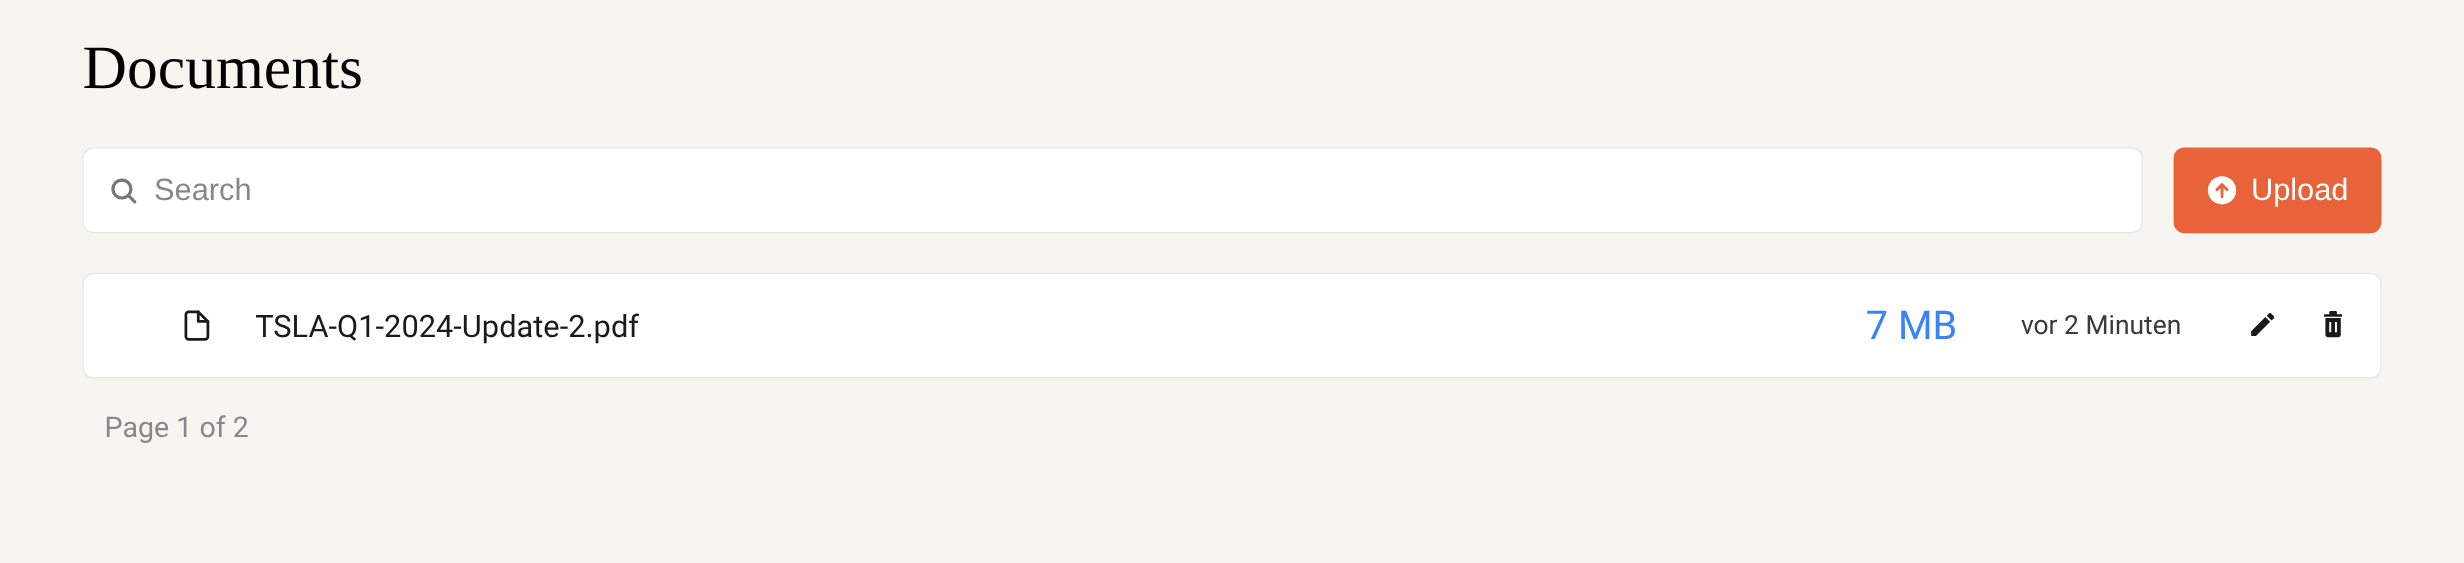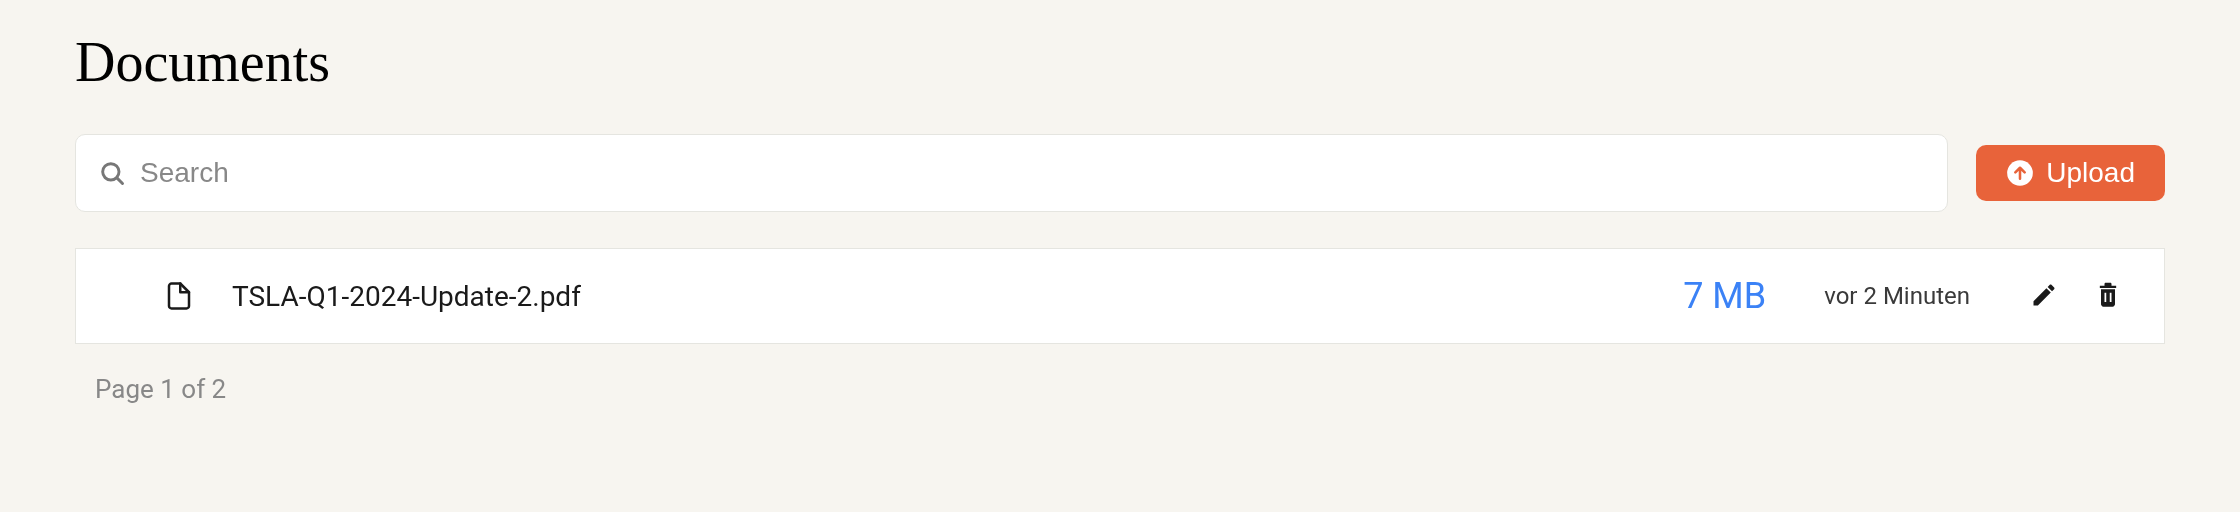--- a/index.html
+++ b/index.html
@@ -17,21 +17,21 @@
       font-family: Georgia, "Times New Roman", serif;
       font-size: 56px;
       font-weight: 400;
       color: #000000;
       margin-bottom: 40px;
     }
     .controls-row {
       display: flex;
       gap: 28px;
       margin-bottom: 36px;
-      align-items: center;
+      align-items: flex-start;
     }
     .search-container {
       flex: 1;
       display: flex;
       align-items: center;
       background: #ffffff;
       border: 1px solid #e5e5e0;
       border-radius: 10px;
       padding: 0 22px;
       height: 78px;
@@ -56,34 +56,34 @@
     }
     .upload-button {
       display: flex;
       align-items: center;
       gap: 12px;
       background-color: #e8633a;
       color: #ffffff;
       border: none;
       border-radius: 10px;
       padding: 0 30px;
-      height: 56px;
+      height: 78px;
       font-size: 28px;
       font-weight: 400;
       cursor: pointer;
     }
     .upload-icon {
       display: flex;
       align-items: center;
     }
     .document-card {
       background: #ffffff;
       border: 1px solid #e5e5e0;
-      border-radius: 0;
-      padding: 0 36px 0 88px;
+      border-radius: 10px;
+      padding: 0 23px 0 88px;
       height: 96px;
       display: flex;
       align-items: center;
       gap: 24px;
       margin-bottom: 30px;
     }
     .doc-icon {
       flex-shrink: 0;
       display: flex;
       align-items: center;

